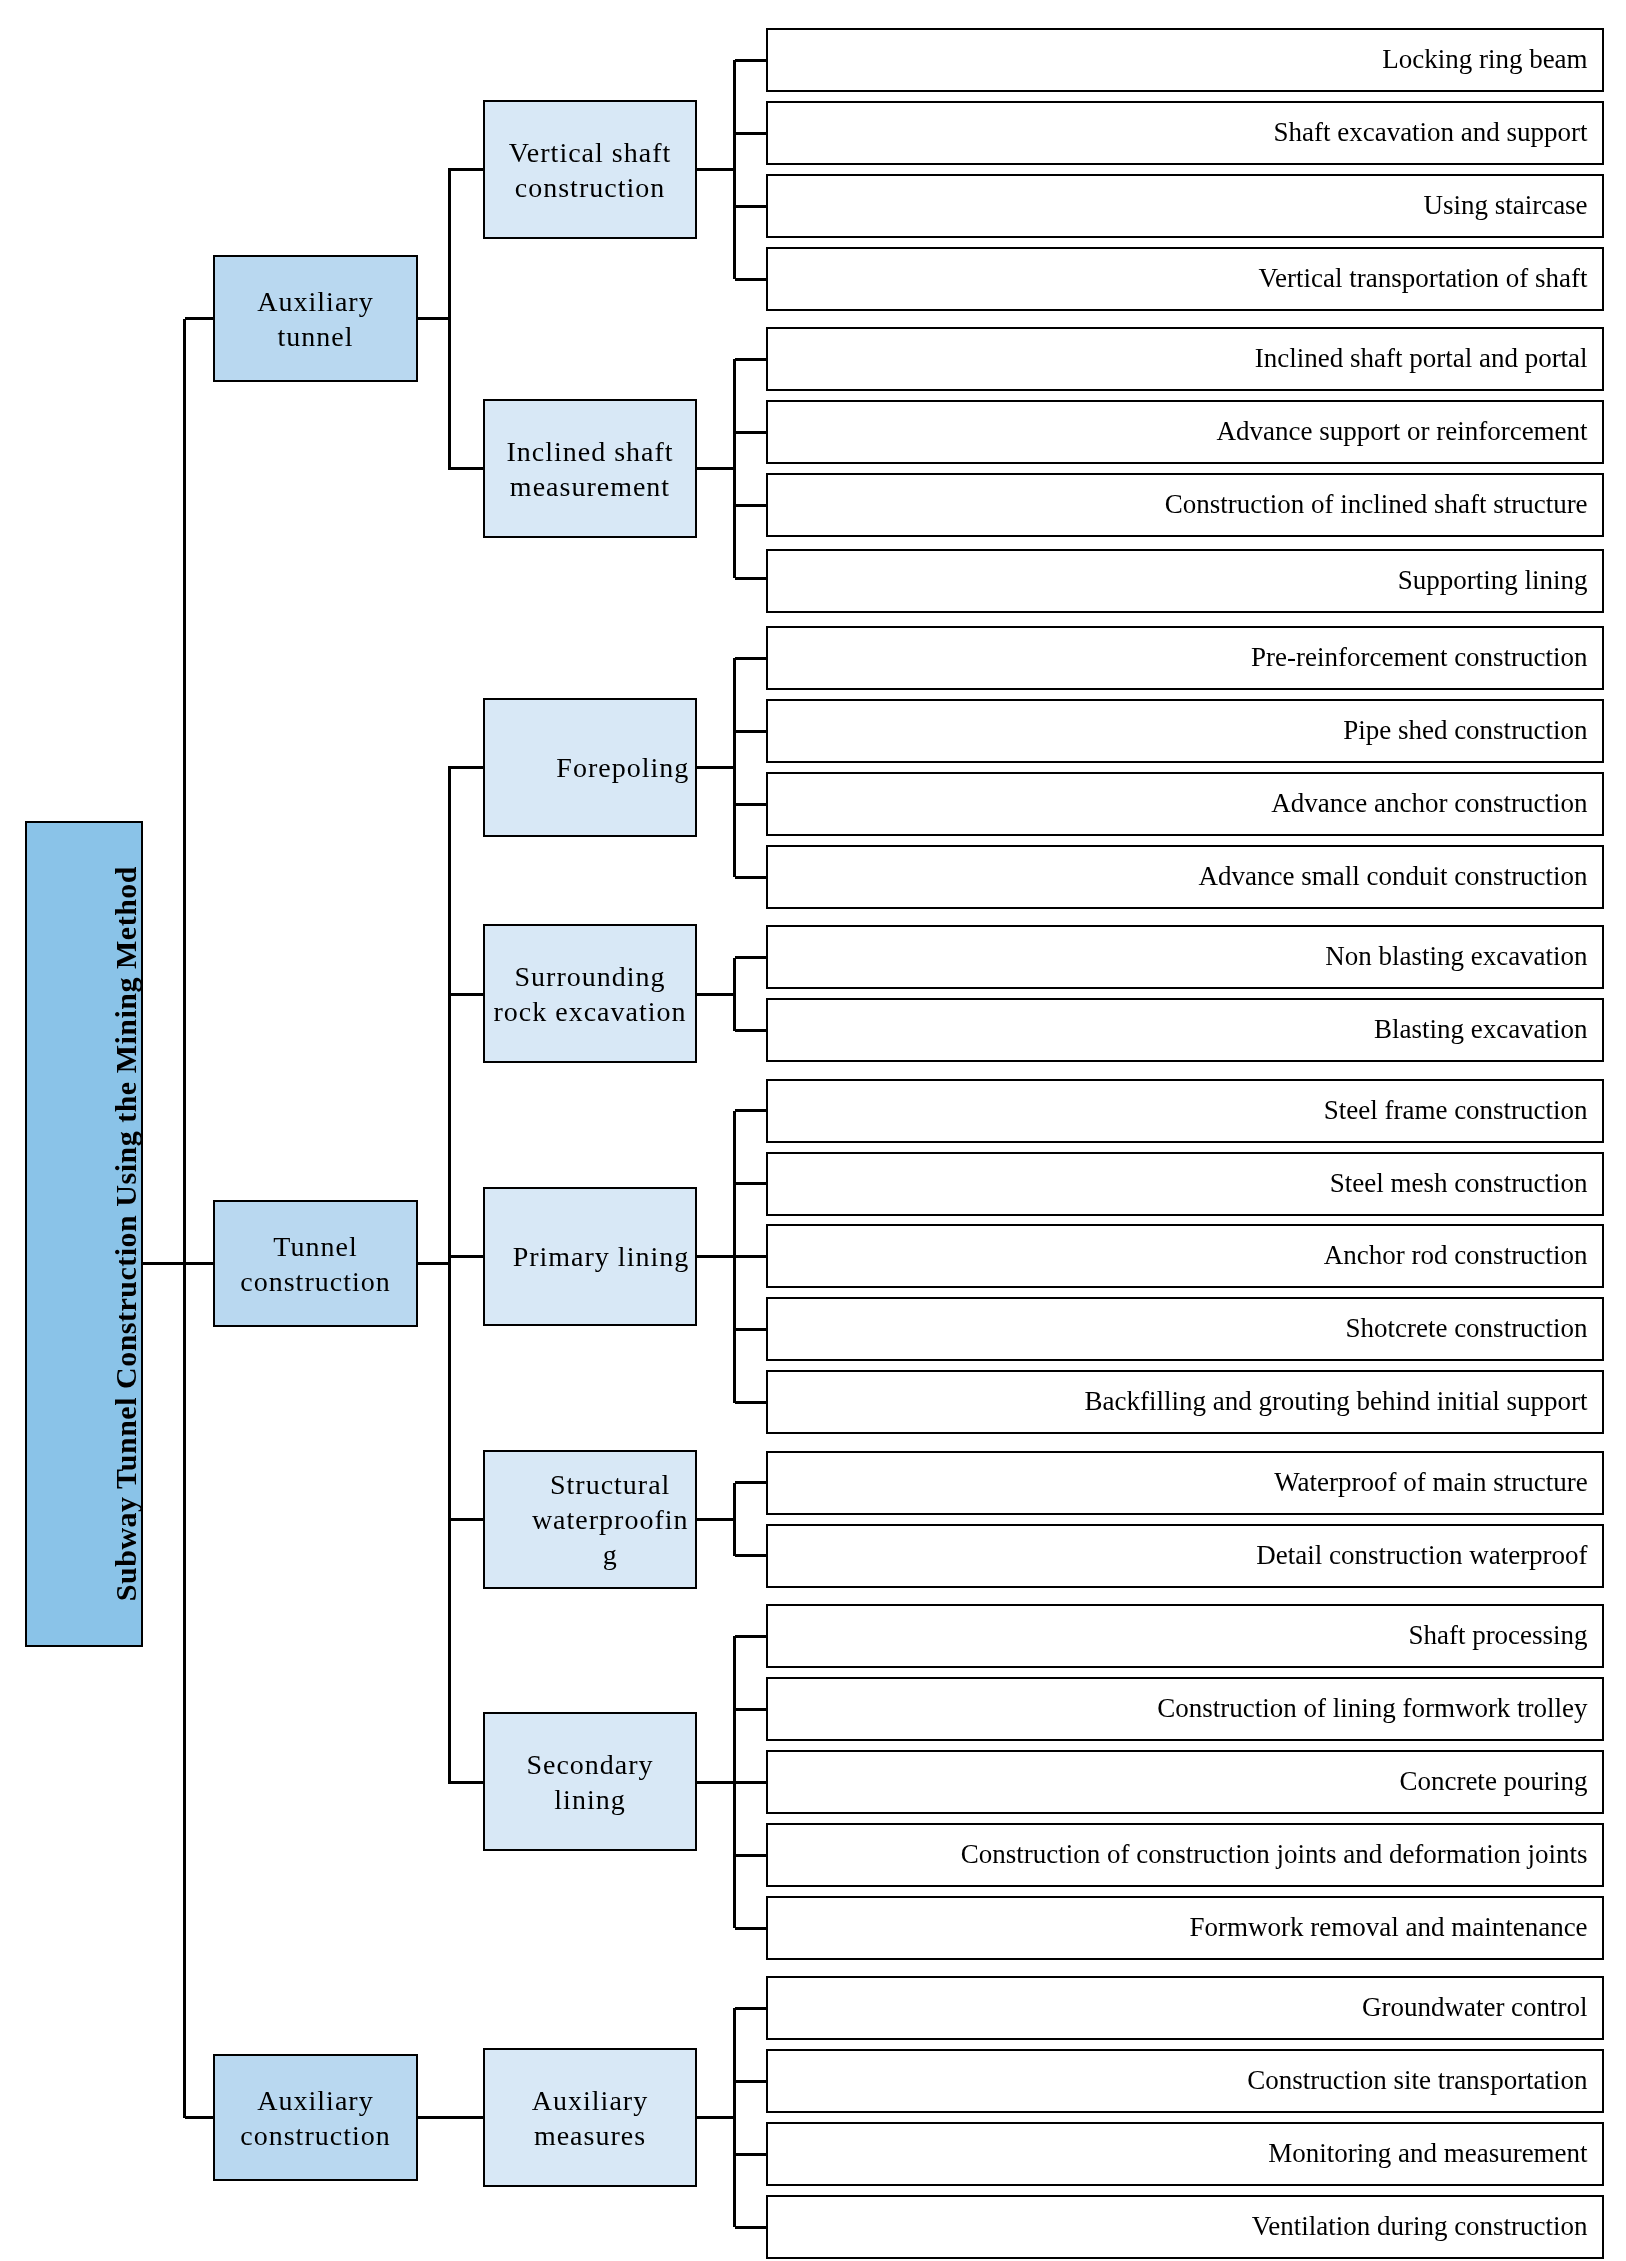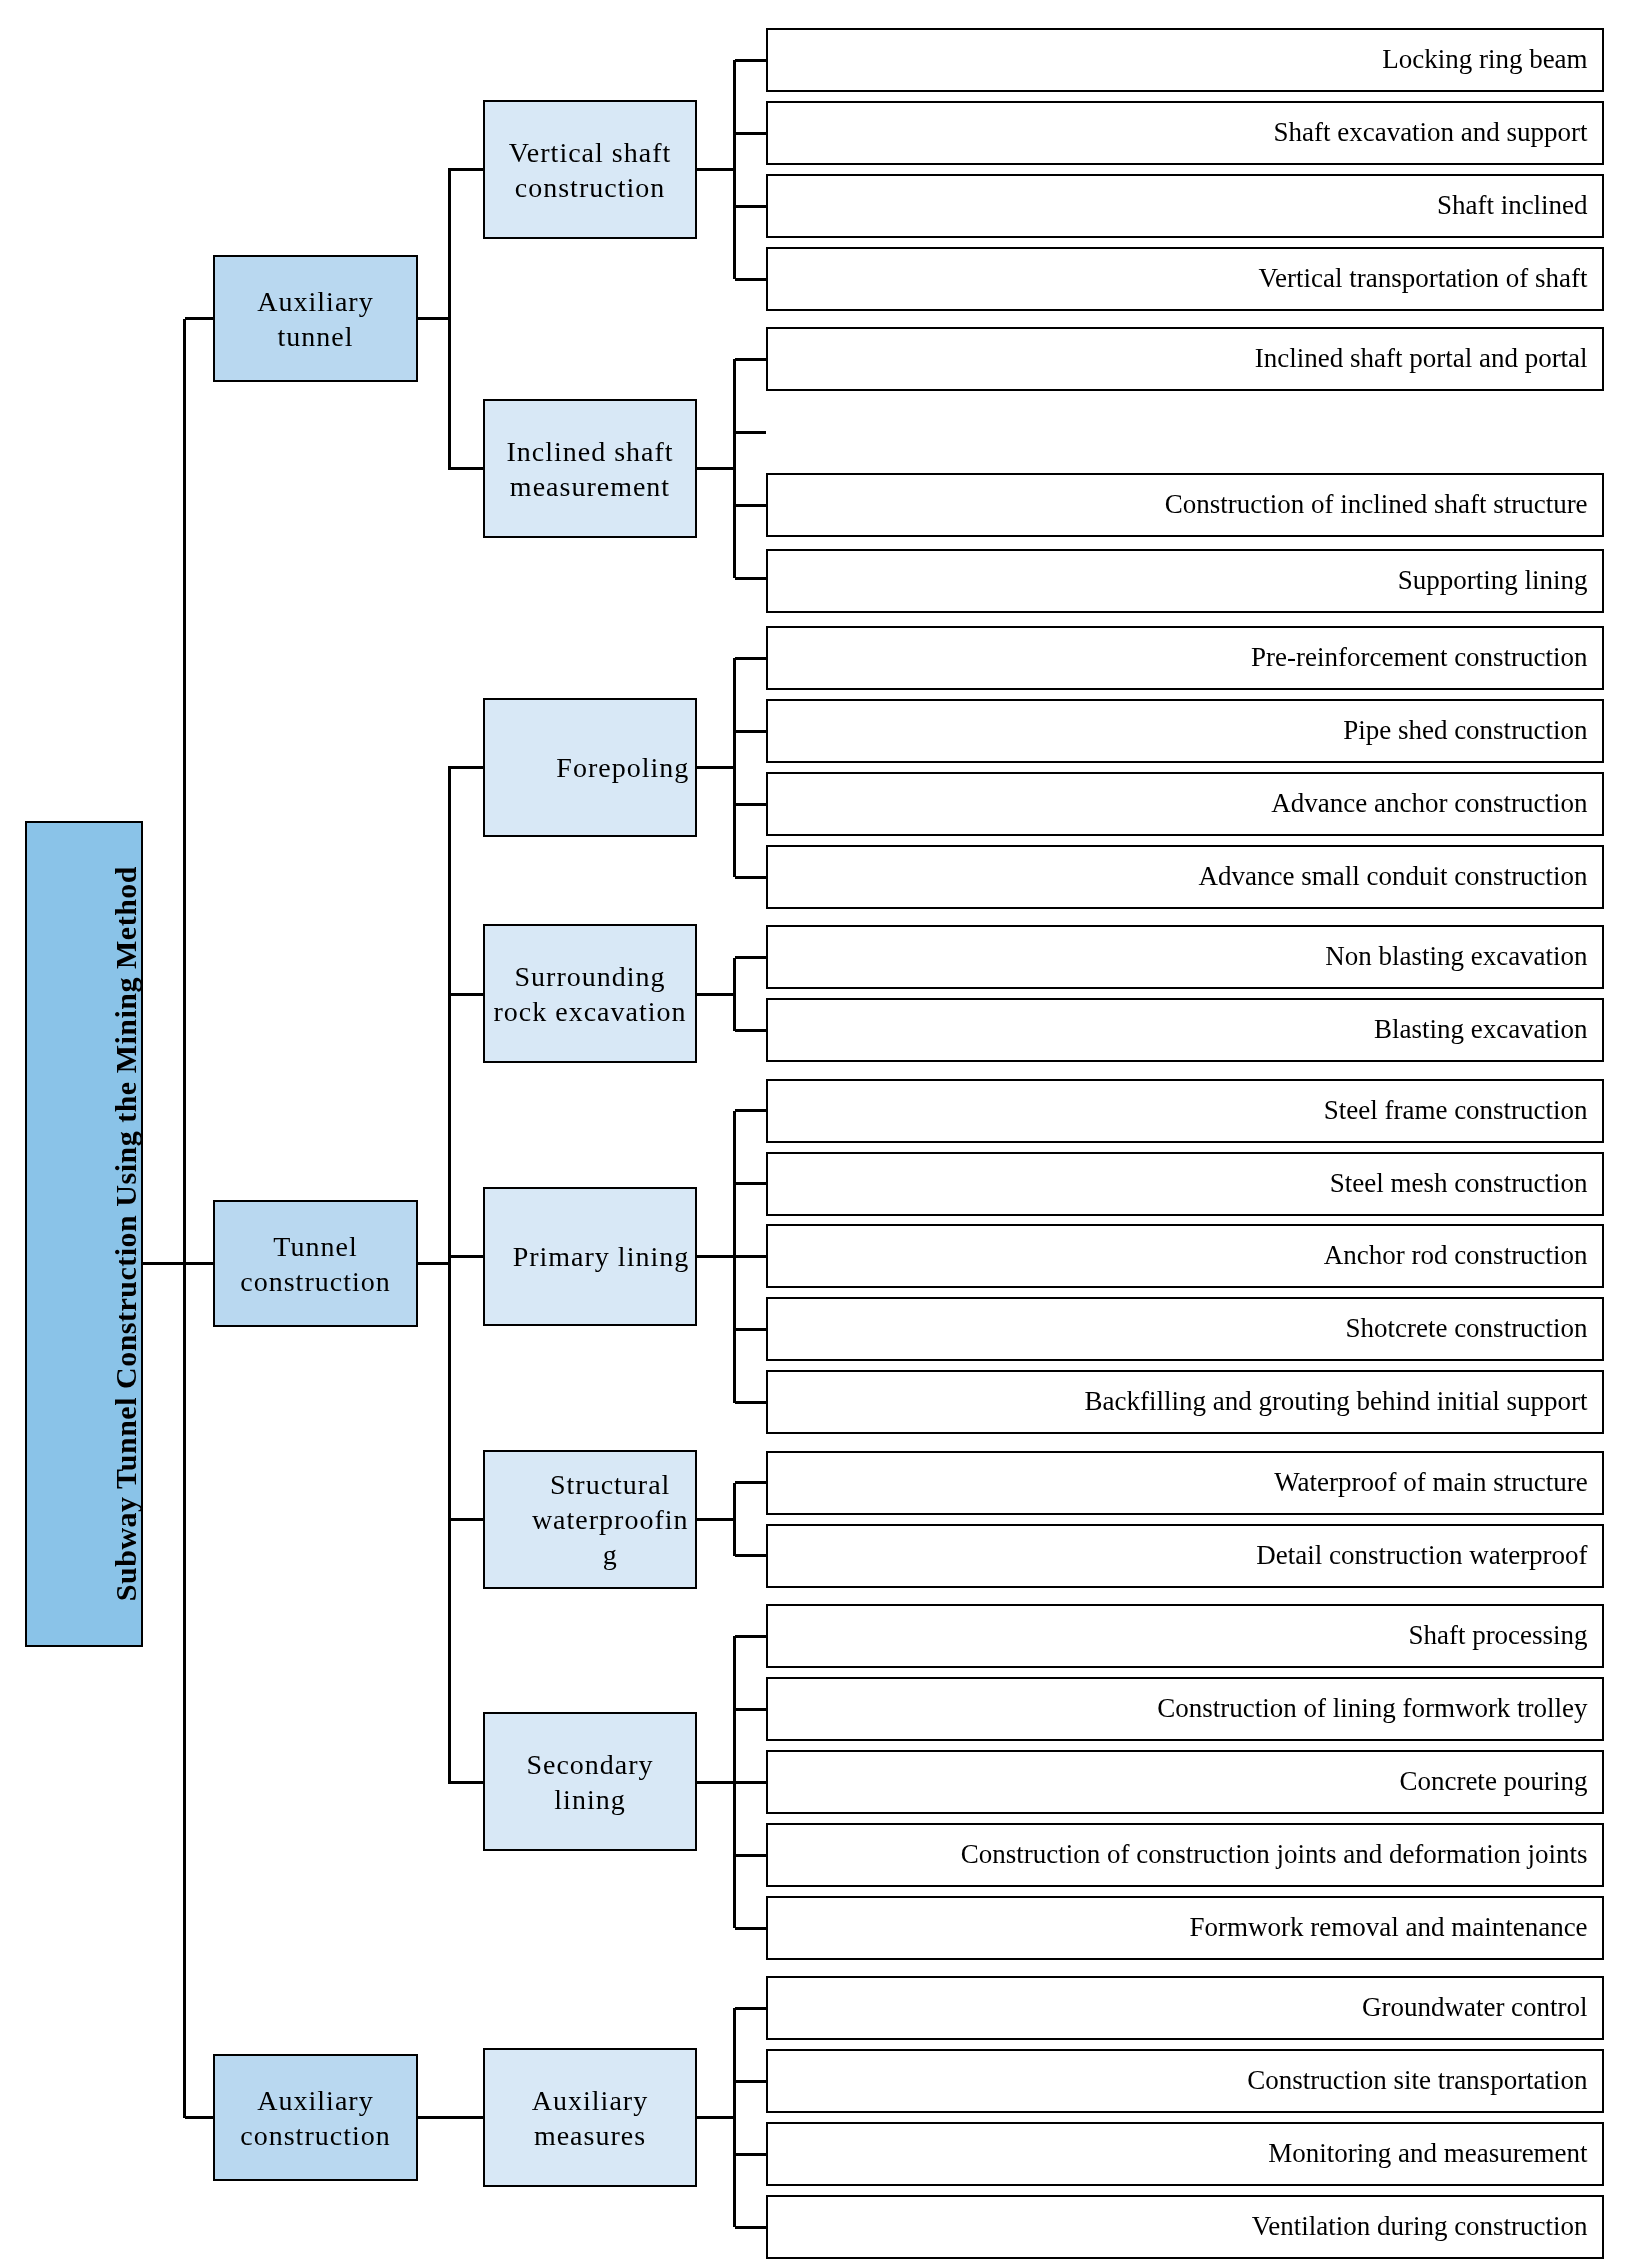--- a/index.html
+++ b/index.html
@@ -66,28 +66,31 @@
       <span>Auxiliary measures</span>
     </div>
 
   <div class="box leaf" style="top:28px">
       <span>Locking ring beam</span>
     </div>
   <div class="box leaf" style="top:101px">
       <span>Shaft excavation and support</span>
     </div>
   <div class="box leaf" style="top:174px">
-      <span>Shaft inclined</span>
+      <span>Using staircase</span>
     </div>
   <div class="box leaf" style="top:247px">
       <span>Vertical transportation of shaft</span>
     </div>
 
   <div class="box leaf" style="top:327px">
       <span>Inclined shaft portal and portal</span>
+    </div>
+  <div class="box leaf" style="top:400px">
+      <span>Advance support or reinforcement</span>
     </div>
   <div class="box leaf" style="top:473px">
       <span>Construction of inclined shaft structure</span>
     </div>
   <div class="box leaf" style="top:549px">
       <span>Supporting lining</span>
     </div>
 
   <div class="box leaf" style="top:626px">
       <span>Pre-reinforcement construction</span>

